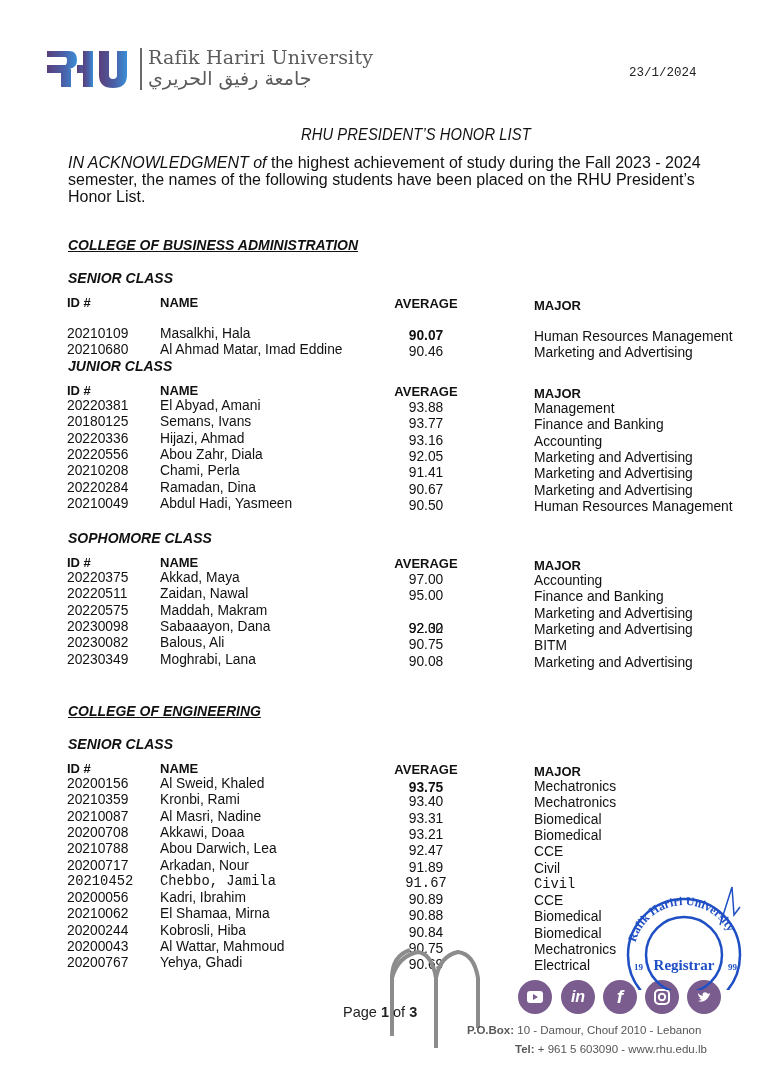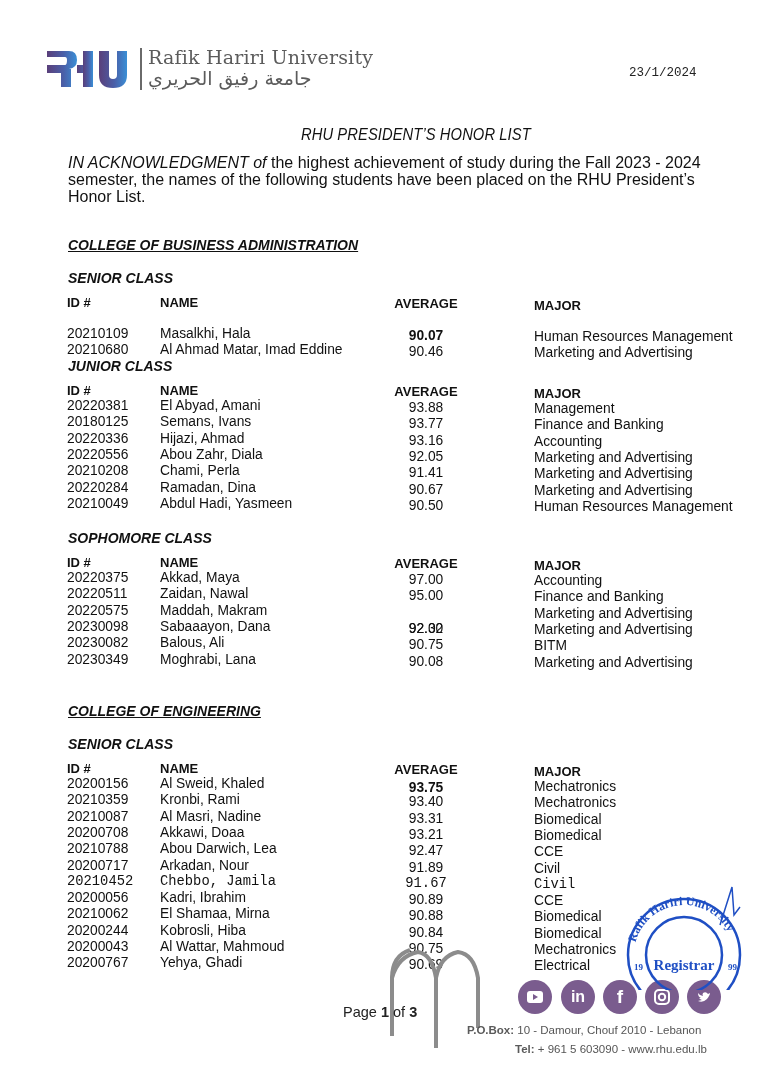--- a/index.html
+++ b/index.html
@@ -31,21 +31,21 @@
   .c-name { position: absolute; left: 160px; }
   .c-avg { position: absolute; left: 393px; width: 66px; text-align: center; }
   .c-major { position: absolute; left: 534px; }
 
   
   .arches { left: 388px; top: 948px; width: 120px; height: 100px; }
   .page-num { left: 343px; top: 1004px; font-family: Liberation Sans, sans-serif; font-size: 14.5px; color: #222; }
   .page-num b { font-weight: bold; }
   .social { top: 980px; width: 34px; height: 34px; border-radius: 50%; background: #7a5c8e;
             color: #fff; display: flex; align-items: center; justify-content: center;
-            font-weight: bold; font-size: 17px; }
+            font-weight: bold; font-size: 17px; font-style: italic; }
   .addr1 { left: 467px; top: 1024px; font-size: 11.5px; color: #555; }
   .addr2 { left: 515px; top: 1043px; font-size: 11.5px; color: #555; }
   .addr1 b, .addr2 b { color: #5a5a5a; }
   .stamp { left: 620px; top: 885px; width: 125px; height: 105px; }
 </style>
 </head>
 <body>
 
 <svg class="abs logo-mark" viewBox="0 0 84 44">
   <defs>

